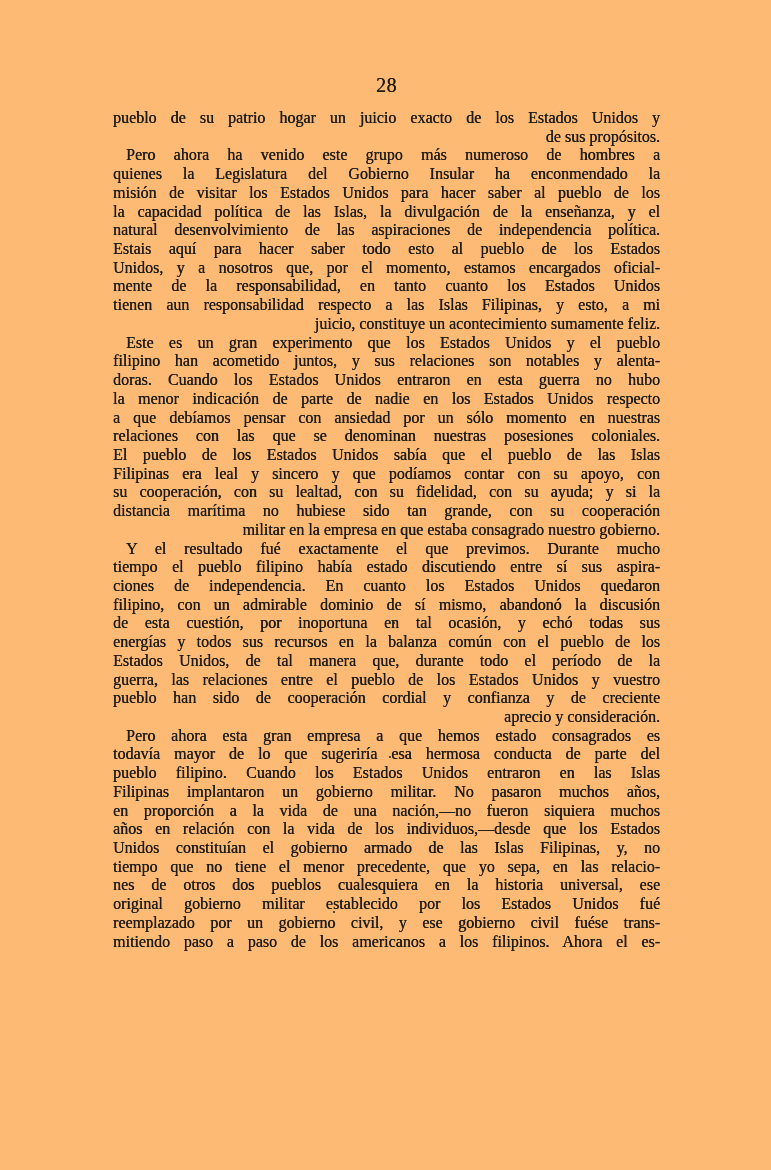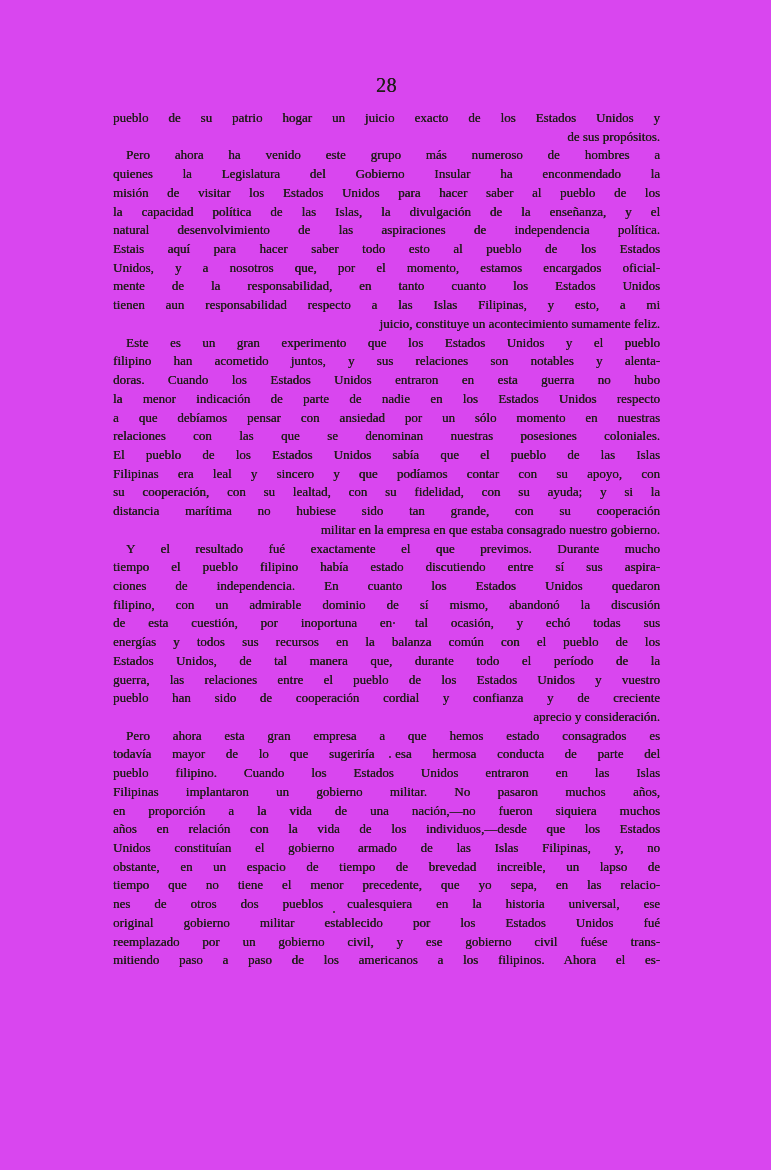--- a/index.html
+++ b/index.html
@@ -4,41 +4,41 @@
 <style>
   html, body {
     margin: 0;
     padding: 0;
     background: #ffffff;
   }
   .page {
     position: relative;
     width: 771px;
     height: 1170px;
-    background: #d946ef;
+    background: #fdba74;
     overflow: hidden;
     font-family: "Liberation Serif", "DejaVu Serif", serif;
     color: #201d19;
   }
   .page-number {
     position: absolute;
     top: 74px;
     left: 113px;
     width: 547px;
     text-align: center;
     font-size: 20px;
     letter-spacing: 0.5px;
     text-shadow: 0.3px 0 0 currentColor;
   }
   .text-block {
     position: absolute;
     top: 109px;
     left: 113px;
     width: 547px;
-    font-size: 13px;
+    font-size: 16px;
     line-height: 18.72px;
     text-shadow: 0.3px 0 0 currentColor;
   }
   .paragraph { margin: 0; padding: 0; }
   .line { white-space: normal; }
   .line.justified {
     text-align: justify;
     text-align-last: justify;
   }
   .line.lastline { text-align: right; }
@@ -97,21 +97,20 @@
         <div class="line lastline">aprecio y consideración.</div>
       </div>
       <div class="paragraph">
         <div class="line justified indent">Pero ahora esta gran empresa a que hemos estado consagrados es</div>
         <div class="line justified">todavía mayor de lo que sugeriría esa hermosa conducta de parte del</div>
         <div class="line justified">pueblo filipino.  Cuando los Estados Unidos entraron en las Islas</div>
         <div class="line justified">Filipinas implantaron un gobierno militar.  No pasaron muchos años,</div>
         <div class="line justified">en proporción a la vida de una nación,—no fueron siquiera muchos</div>
         <div class="line justified">años en relación con la vida de los individuos,—desde que los Estados</div>
         <div class="line justified">Unidos constituían el gobierno armado de las Islas Filipinas, y, no</div>
-        <div class="line justified">obstante, en un espacio de tiempo de brevedad increible, un lapso de</div>
         <div class="line justified">tiempo que no tiene el menor precedente, que yo sepa, en las relacio-</div>
         <div class="line justified">nes de otros dos pueblos cualesquiera en la historia universal, ese</div>
         <div class="line justified">original gobierno militar establecido por los Estados Unidos fué</div>
         <div class="line justified">reemplazado por un gobierno civil, y ese gobierno civil fuése trans-</div>
         <div class="line justified">mitiendo paso a paso de los americanos a los filipinos.  Ahora el es-</div>
       </div>
     </div>
 <div class="speck" style="left: 389px; top: 756px; width: 2px; height: 2px;"></div>
     <div class="speck" style="left: 393px; top: 622px; width: 2px; height: 2px;"></div>
     <div class="speck" style="left: 333px; top: 911px; width: 2px; height: 2px;"></div>

